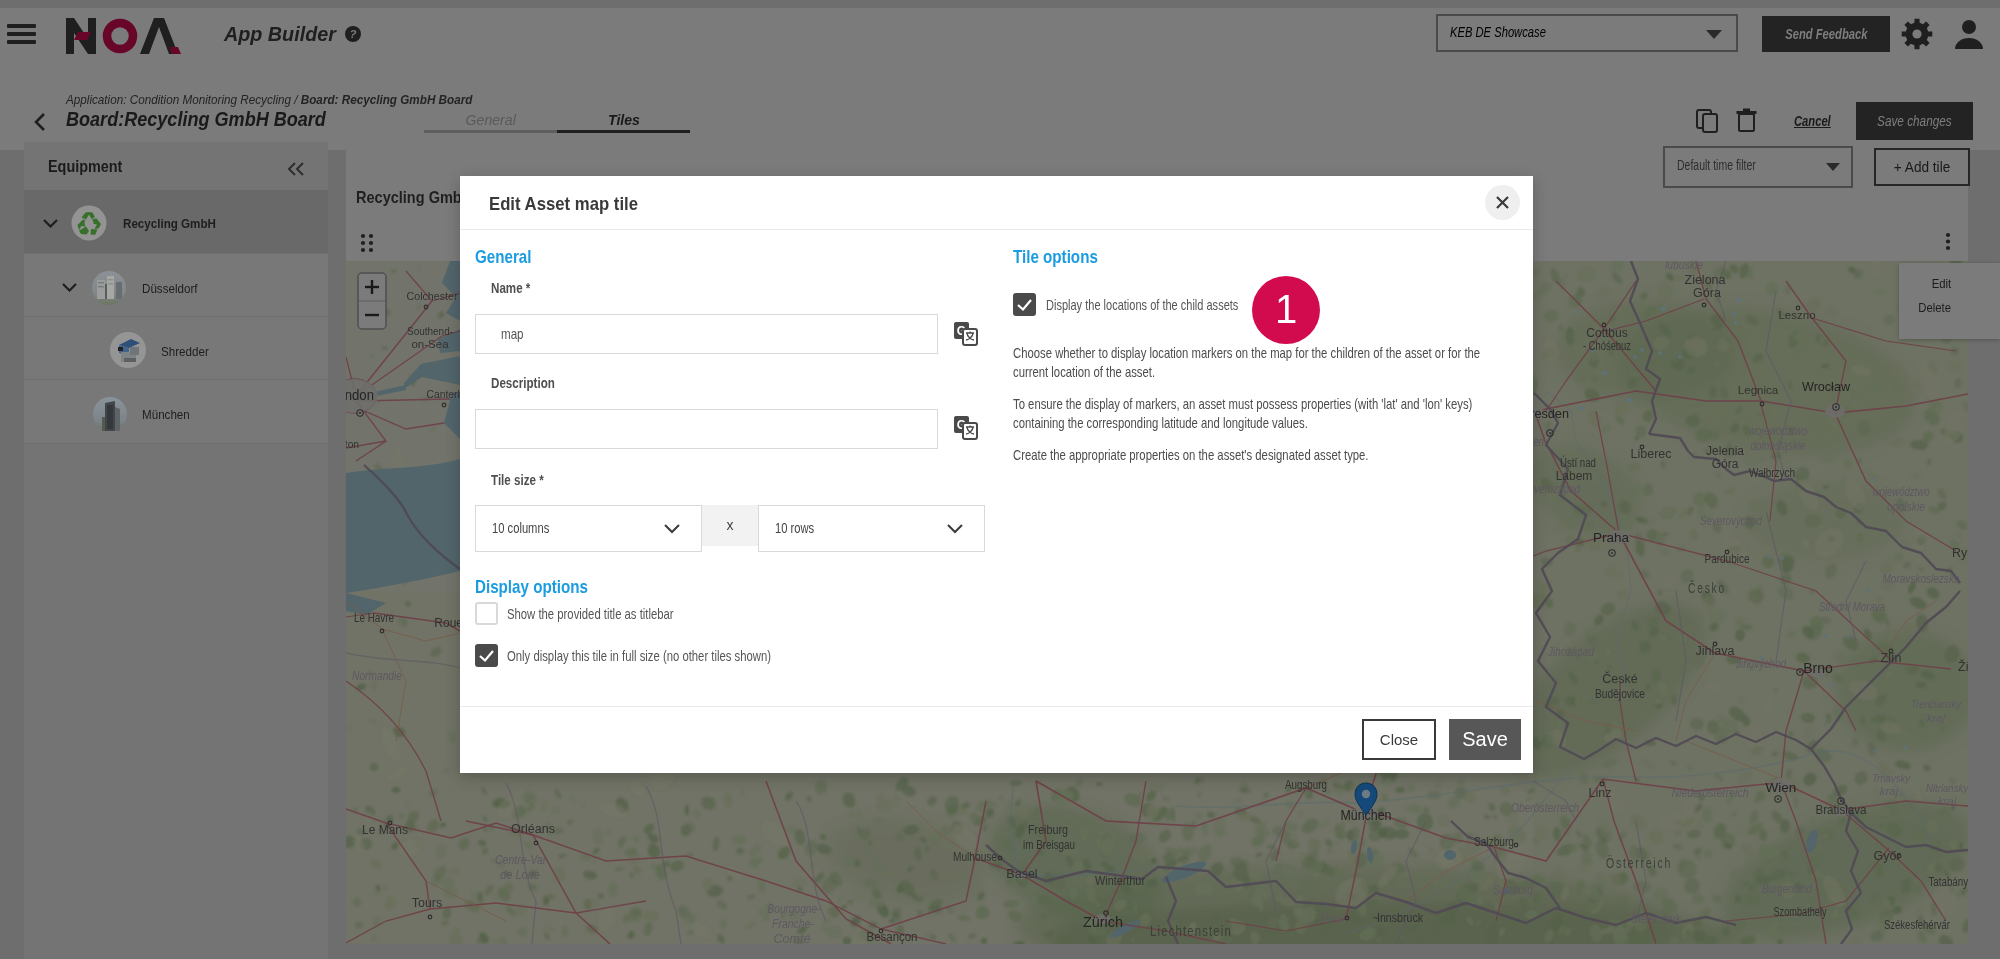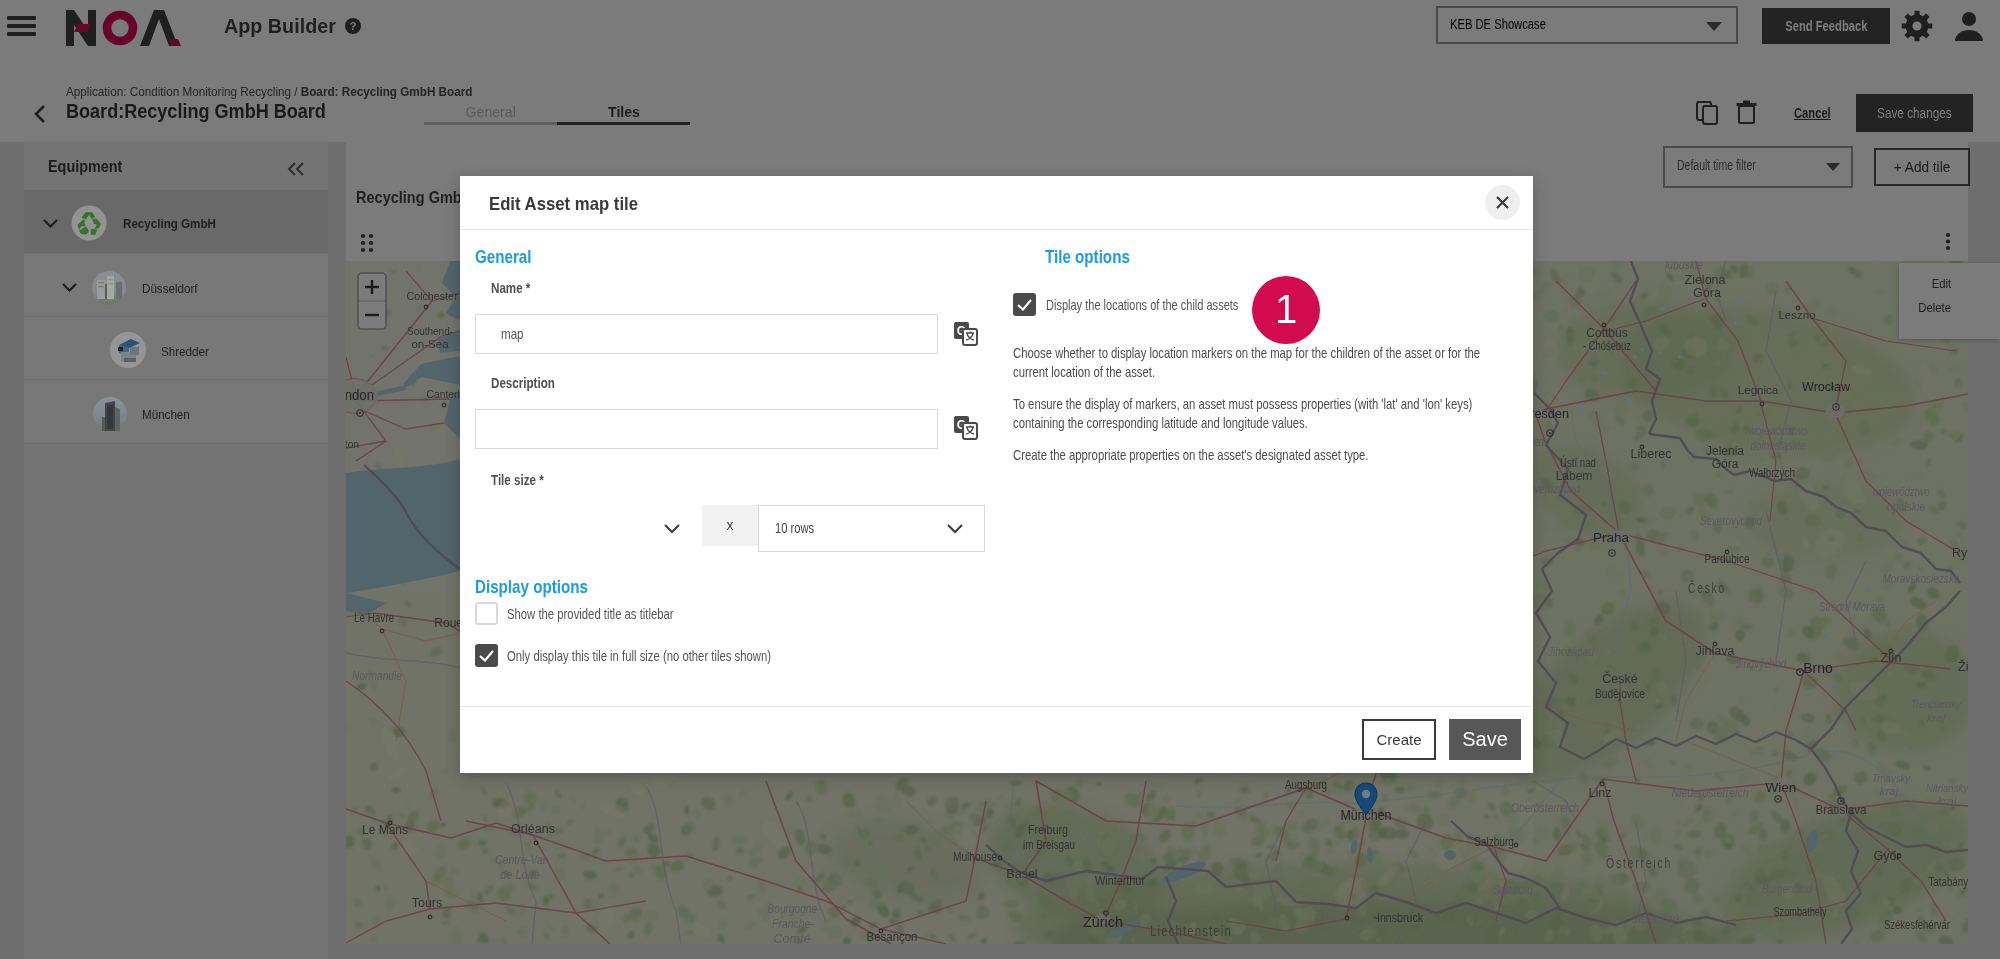--- a/index.html
+++ b/index.html
@@ -1,18 +1,18 @@
 <!DOCTYPE html>
 <html><head><meta charset="utf-8"><style>
 html,body{margin:0;padding:0;}
 body{width:2000px;height:959px;position:relative;overflow:hidden;background:#6e6e6e;
      font-family:"Liberation Sans",sans-serif;}
 .abs{position:absolute;}
 .sq{display:inline-block;transform-origin:0 50%;white-space:nowrap;}
-.topband{left:0;top:0;width:2000px;height:142px;background:#7b7b7b;}
+.topband{left:0;top:8px;width:2000px;height:142px;background:#7b7b7b;font-style:italic;}
 .bar{position:absolute;background:#1f1f1f;border-radius:1px;}
 .logo{left:66px;top:10px;}
 .appb{left:224px;top:14px;font-size:21px;font-weight:bold;color:#1f1f1f;}
 .qmark{left:345px;top:18px;width:16px;height:16px;border-radius:50%;background:#1f1f1f;
        color:#7b7b7b;font-size:11.5px;font-weight:bold;text-align:center;line-height:16px;}
 .kebsel{left:1436px;top:6px;width:302px;height:38px;border:2px solid #4a4a4a;box-sizing:border-box;}
 .kebtxt{left:1450px;top:16px;font-size:14px;color:#000000;}
 .caret{width:0;height:0;border-left:8px solid transparent;border-right:8px solid transparent;
        border-top:9px solid #2a2a2a;}
 .sendfb{left:1762px;top:8px;width:128px;height:36px;background:#232323;color:#7e7e7e;
@@ -1928,43 +1928,44 @@
 </svg>
     <div class="abs flabel" style="left:31px;top:199px;"><span class="sq" style="transform:scaleX(0.80);">Description</span></div>
     <div class="abs finput" style="left:15px;top:233px;"></div>
     <svg width="24" height="24" viewBox="0 0 24 24" style="position:absolute;left:494px;top:240px;">
 <rect x="0" y="0" width="15" height="17" rx="2" fill="#4a4a4a"></rect>
 <text x="7.5" y="13" font-size="12" font-weight="bold" fill="#ffffff" text-anchor="middle" font-family="Liberation Sans">G</text>
 <rect x="9" y="7" width="14" height="16" rx="2" fill="#ffffff" stroke="#4a4a4a" stroke-width="2"></rect>
 <path d="M12,11 h8 M16,11 v-1.5 M13,11 c0,4 5,7 7,7 M19,11 c0,4 -5,7 -7,7" stroke="#4a4a4a" stroke-width="1.4" fill="none"></path>
 </svg>
     <div class="abs flabel" style="left:31px;top:296px;"><span class="sq" style="transform:scaleX(0.80);">Tile size *</span></div>
+    <div class="abs dd" style="left:15px;top:329px;"><span class="sq" style="transform:scaleX(0.80);">10 columns</span></div>
     <svg width="16" height="10" viewBox="0 0 16 10" style="position:absolute;left:204px;top:348px;">
       <path d="M1,1 L8,8 L15,1" fill="none" stroke="#3a3a3a" stroke-width="2"></path>
     </svg>
     <div class="abs xbox">x</div>
     <div class="abs dd" style="left:298px;top:329px;"><span class="sq" style="transform:scaleX(0.80);">10 rows</span></div>
     <svg width="16" height="10" viewBox="0 0 16 10" style="position:absolute;left:487px;top:348px;">
       <path d="M1,1 L8,8 L15,1" fill="none" stroke="#3a3a3a" stroke-width="2"></path>
     </svg>
     <div class="abs sect" style="left:15px;top:400px;"><span class="sq" style="transform:scaleX(0.82);">Display options</span></div>
     <div class="abs cb cbu" style="left:15px;top:426px;"></div>
     <div class="abs cblabel" style="left:47px;top:430px;"><span class="sq" style="transform:scaleX(0.78);">Show the provided title as titlebar</span></div>
     <div class="abs cb cbc" style="left:15px;top:468px;">
       <svg width="23" height="23" viewBox="0 0 23 23" style="position:absolute;left:0;top:0;">
         <path d="M5,12 L10,16.5 L18,7" fill="none" stroke="#ffffff" stroke-width="2.2"></path>
       </svg>
     </div>
     <div class="abs cblabel" style="left:47px;top:472px;"><span class="sq" style="transform:scaleX(0.78);">Only display this tile in full size (no other tiles shown)</span></div>
-    <div class="abs sect" style="left:553px;top:70px;margin-left:32px;"><span class="sq" style="transform:scaleX(0.82);">Tile options</span></div>
+    <div class="abs sect" style="left:553px;top:70px;"><span class="sq" style="transform:scaleX(0.82);">Tile options</span></div>
     <div class="abs cb cbc" style="left:553px;top:117px;">
       <svg width="23" height="23" viewBox="0 0 23 23" style="position:absolute;left:0;top:0;">
         <path d="M5,12 L10,16.5 L18,7" fill="none" stroke="#ffffff" stroke-width="2.2"></path>
       </svg>
     </div>
     <div class="abs cblabel" style="left:586px;top:121px;"><span class="sq" style="transform:scaleX(0.76);">Display the locations of the child assets</span></div>
     <div class="abs para" style="top:168px;">Choose whether to display location markers on the map for the children of the asset or for the<br>current location of the asset.</div>
     <div class="abs para" style="top:219px;">To ensure the display of markers, an asset must possess properties (with 'lat' and 'lon' keys)<br>containing the corresponding latitude and longitude values.</div>
     <div class="abs para" style="top:270px;">Create the appropriate properties on the asset's designated asset type.</div>
     <div class="abs fdiv"></div>
-    <div class="abs btnclose">Create</div>
+    <div class="abs btnclose">Close</div>
     <div class="abs btnsave">Save</div>
   </div>
 <div class="abs badge">1</div>
 </body></html>

